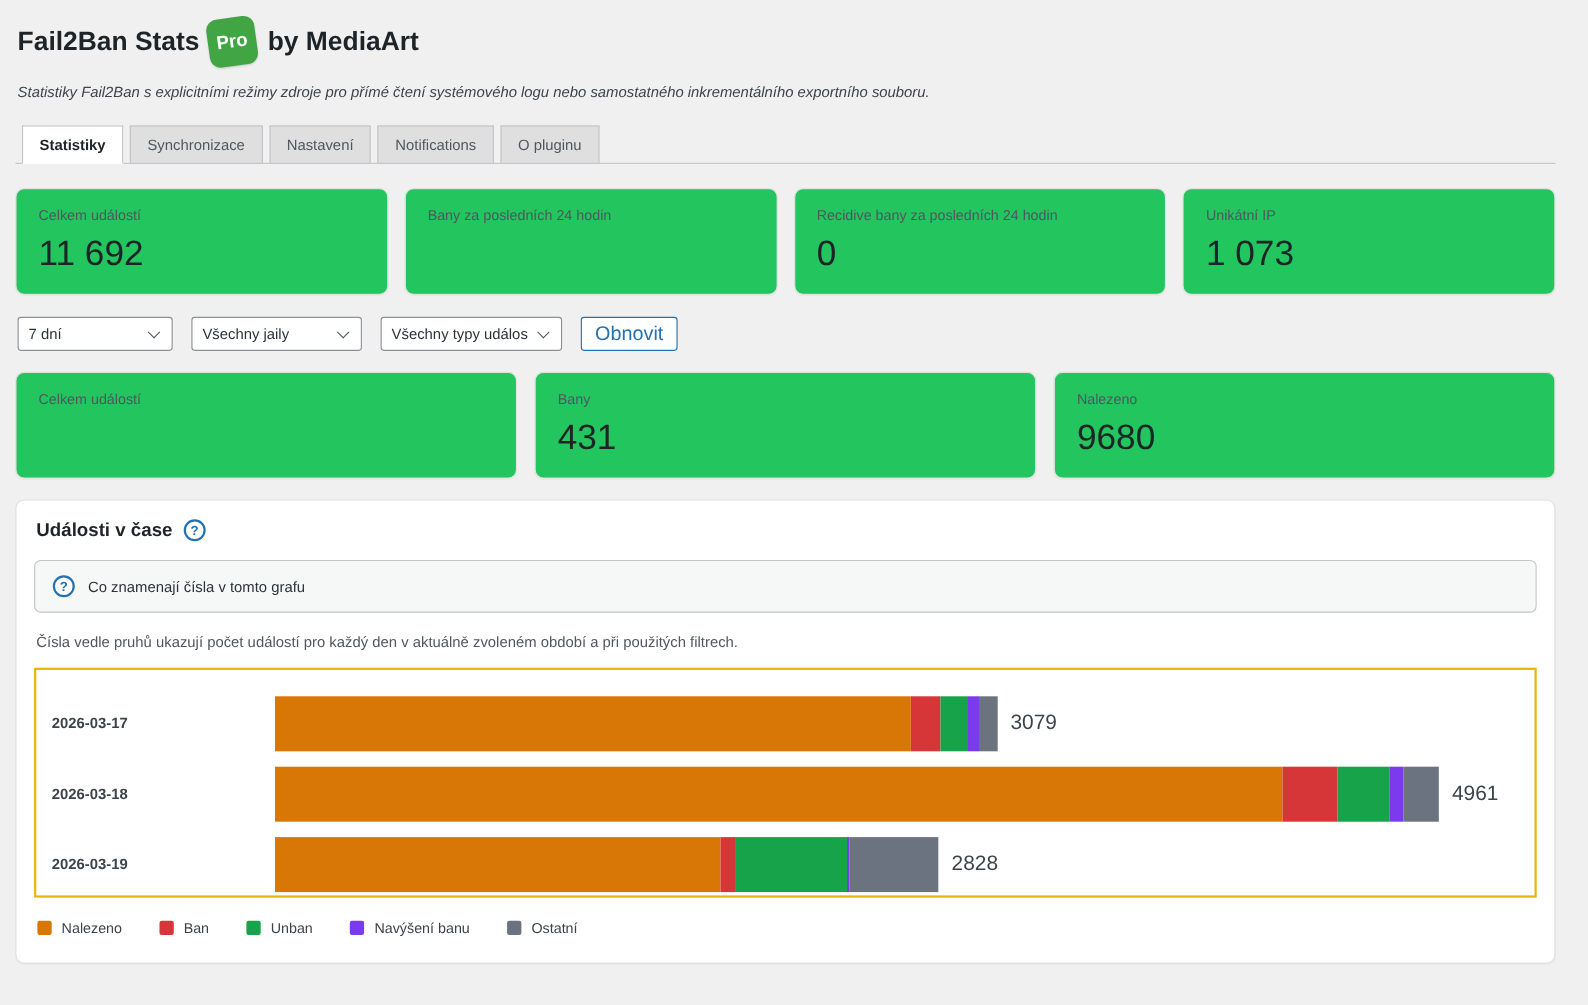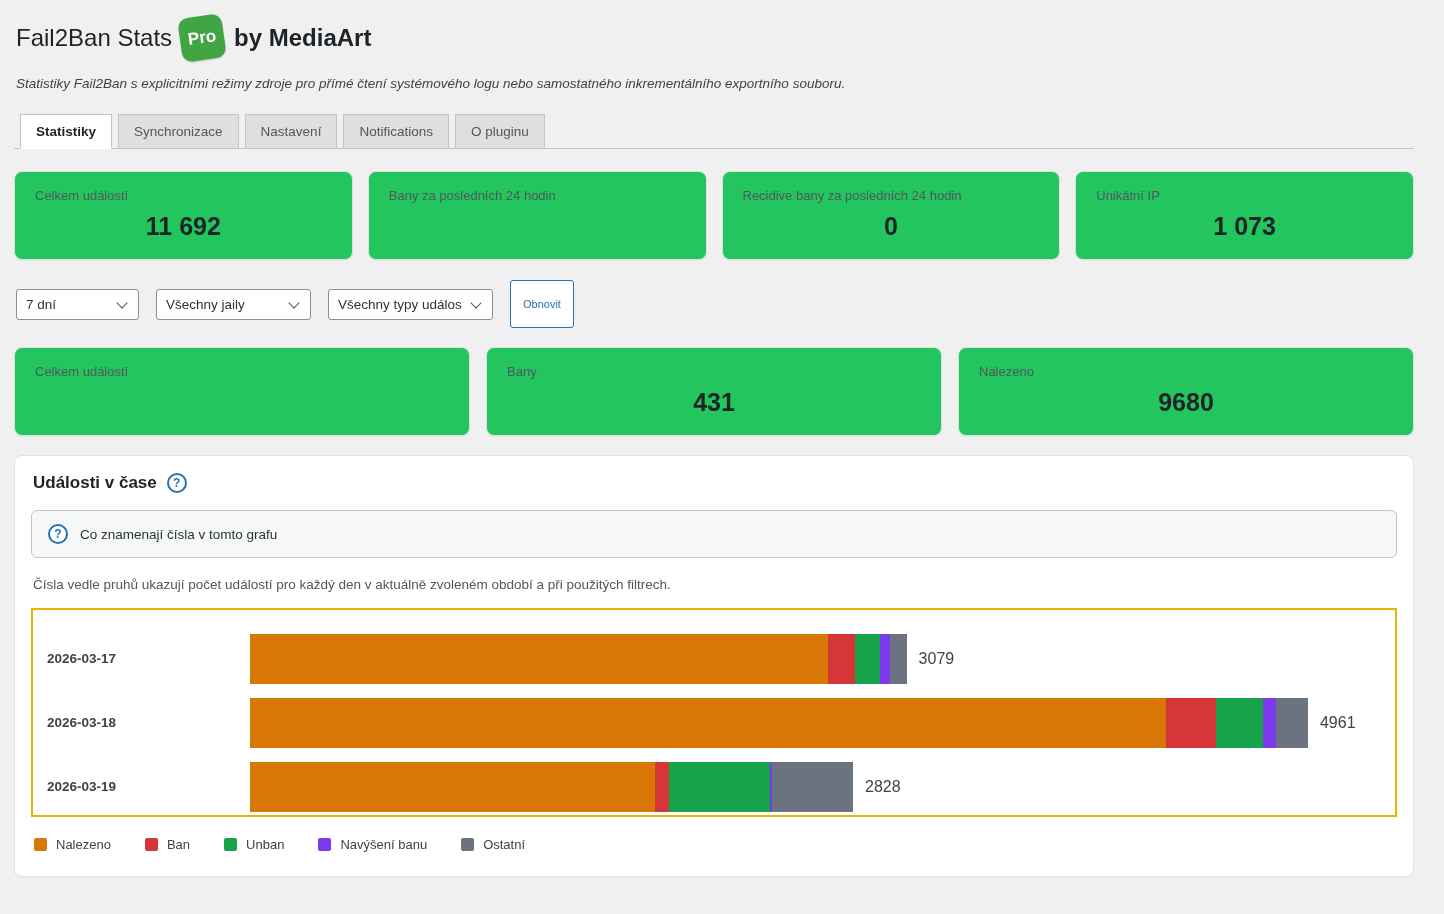--- a/index.html
+++ b/index.html
@@ -6,21 +6,21 @@
   html,body { width:1444px; height:914px; overflow:hidden; }
   body {
     background:#f0f0f1;
     font-family:"Liberation Sans", sans-serif;
     font-size:13px; color:#1d2327;
   }
   .wrap { padding:16px 30px 0 14px; }
 
   
   .title-row { display:flex; align-items:center; padding-left:2px; }
-  .page-title { font-size:24px; font-weight:400; color:#1d2327; }
+  .page-title { font-size:24px; font-weight:700; color:#1d2327; }
   .pro-badge {
     width:44px; height:44px; margin:0 10px 0 8px;
     background:#41a544; border-radius:10px;
     transform:rotate(-8deg);
     display:flex; align-items:center; justify-content:center;
     color:#fff; font-size:17px; font-weight:700;
     box-shadow:0 1px 2px rgba(0,0,0,.15);
   }
   .byline { font-size:24px; font-weight:600; color:#1d2327; }
   .subtitle { margin-top:16px; font-size:13.5px; color:#3c434a; padding-left:2px;font-style:italic; }
@@ -35,41 +35,41 @@
   .nav-tab.active { background:#fff; font-weight:700; color:#1d2327; border-bottom:1px solid #fff; }
 
   
   .cards4 { margin-top:22px; display:grid; grid-template-columns:repeat(4,1fr); gap:15px; }
   .cards3 { margin-top:19px; display:grid; grid-template-columns:repeat(3,1fr); gap:16px; }
   .card {
     background:#22c55e; border:1px solid #e0e0e0; border-radius:8px;
     padding:16px 20px 18px; box-shadow:0 1px 1px rgba(0,0,0,.03);
   }
   .card .label { font-size:13px; color:#50575e; }
-  .card .value { margin-top:9px; font-size:25px; font-weight:700; color:#1d2327;text-align:center; }
+  .card .value { margin-top:9px; font-size:32px; font-weight:400; color:#1d2327; }
 
   
   .filters { margin-top:20px; display:flex; gap:17px; align-items:center; padding-left:2px; }
   .sel-wrap { position:relative; display:inline-block; }
   .sel-wrap select {
     appearance:none; -webkit-appearance:none;
     height:31px; background:#fff; border:1px solid #8c8f94; border-radius:3px;
     font-family:inherit; font-size:13.5px; color:#2c3338; padding:0 30px 0 9px; cursor:pointer;
   }
-  .sel-period select { width:123px; }
+  .sel-period select { width:141px; }
   .sel-jail select { width:155px; }
   .sel-type select { width:165px; }
   .chev {
     position:absolute; right:13px; top:10px; width:8px; height:8px;
     border-right:1.5px solid #50575e; border-bottom:1.5px solid #50575e;
     transform:rotate(45deg); pointer-events:none;
   }
   .btn-secondary {
-    height:48px; padding:0 12px; background:#fff; border:1px solid #2271b1;
-    border-radius:3px; color:#2271b1; font-family:inherit; font-size:11px; cursor:pointer;
+    height:31px; padding:0 12px; background:#fff; border:1px solid #2271b1;
+    border-radius:3px; color:#2271b1; font-family:inherit; font-size:18px; cursor:pointer;
   }
 
   
   .panel {
     margin-top:19px; background:#fff; border:1px solid #e0e0e0; border-radius:8px;
     padding:17px 16px 24px; box-shadow:0 1px 1px rgba(0,0,0,.03);
   }
   .panel-title-row { display:flex; align-items:center; gap:10px; padding-left:2px; }
   .panel-title { font-size:17px; font-weight:700; color:#1d2327; }
   .help-circle {
@@ -84,21 +84,21 @@
   .help-banner-text { font-size:13.5px; color:#2c3338; }
   .chart-desc { margin-top:19px; font-size:13.5px; color:#50575e; padding-left:2px; }
 
   .chart-box { margin-top:16px; border:2px solid #eab308; height:209px; position:relative; overflow:hidden; }
   .chart-rows { padding-top:24px; }
   .chart-row { display:flex; height:64px; align-items:flex-start; }
   .chart-cat { width:217px; padding-left:14px; line-height:50px; font-size:13.5px; font-weight:600; color:#3c434a; flex:none; }
   .bar-line { display:flex; align-items:center; height:50px; }
   .bar { display:flex; height:50px; }
   .seg { height:50px; }
-  .bar-total { margin-left:12px; font-size:16px; color:#3c434a; }
+  .bar-total { margin-left:12px; font-size:19px; color:#3c434a; }
   .axis-line { position:absolute; left:217px; right:0; top:271px; border-top:1px solid #e2e2e4; }
 
   .legend { margin-top:20px; display:flex; align-items:center; gap:34px; padding-left:3px; }
   .legend-item { display:flex; align-items:center; gap:9px; }
   .legend-swatch { width:13px; height:13px; border-radius:2px; flex:none; }
   .legend-label { font-size:13px; color:#3c434a; }
 </style>
 </head>
 <body>
 

